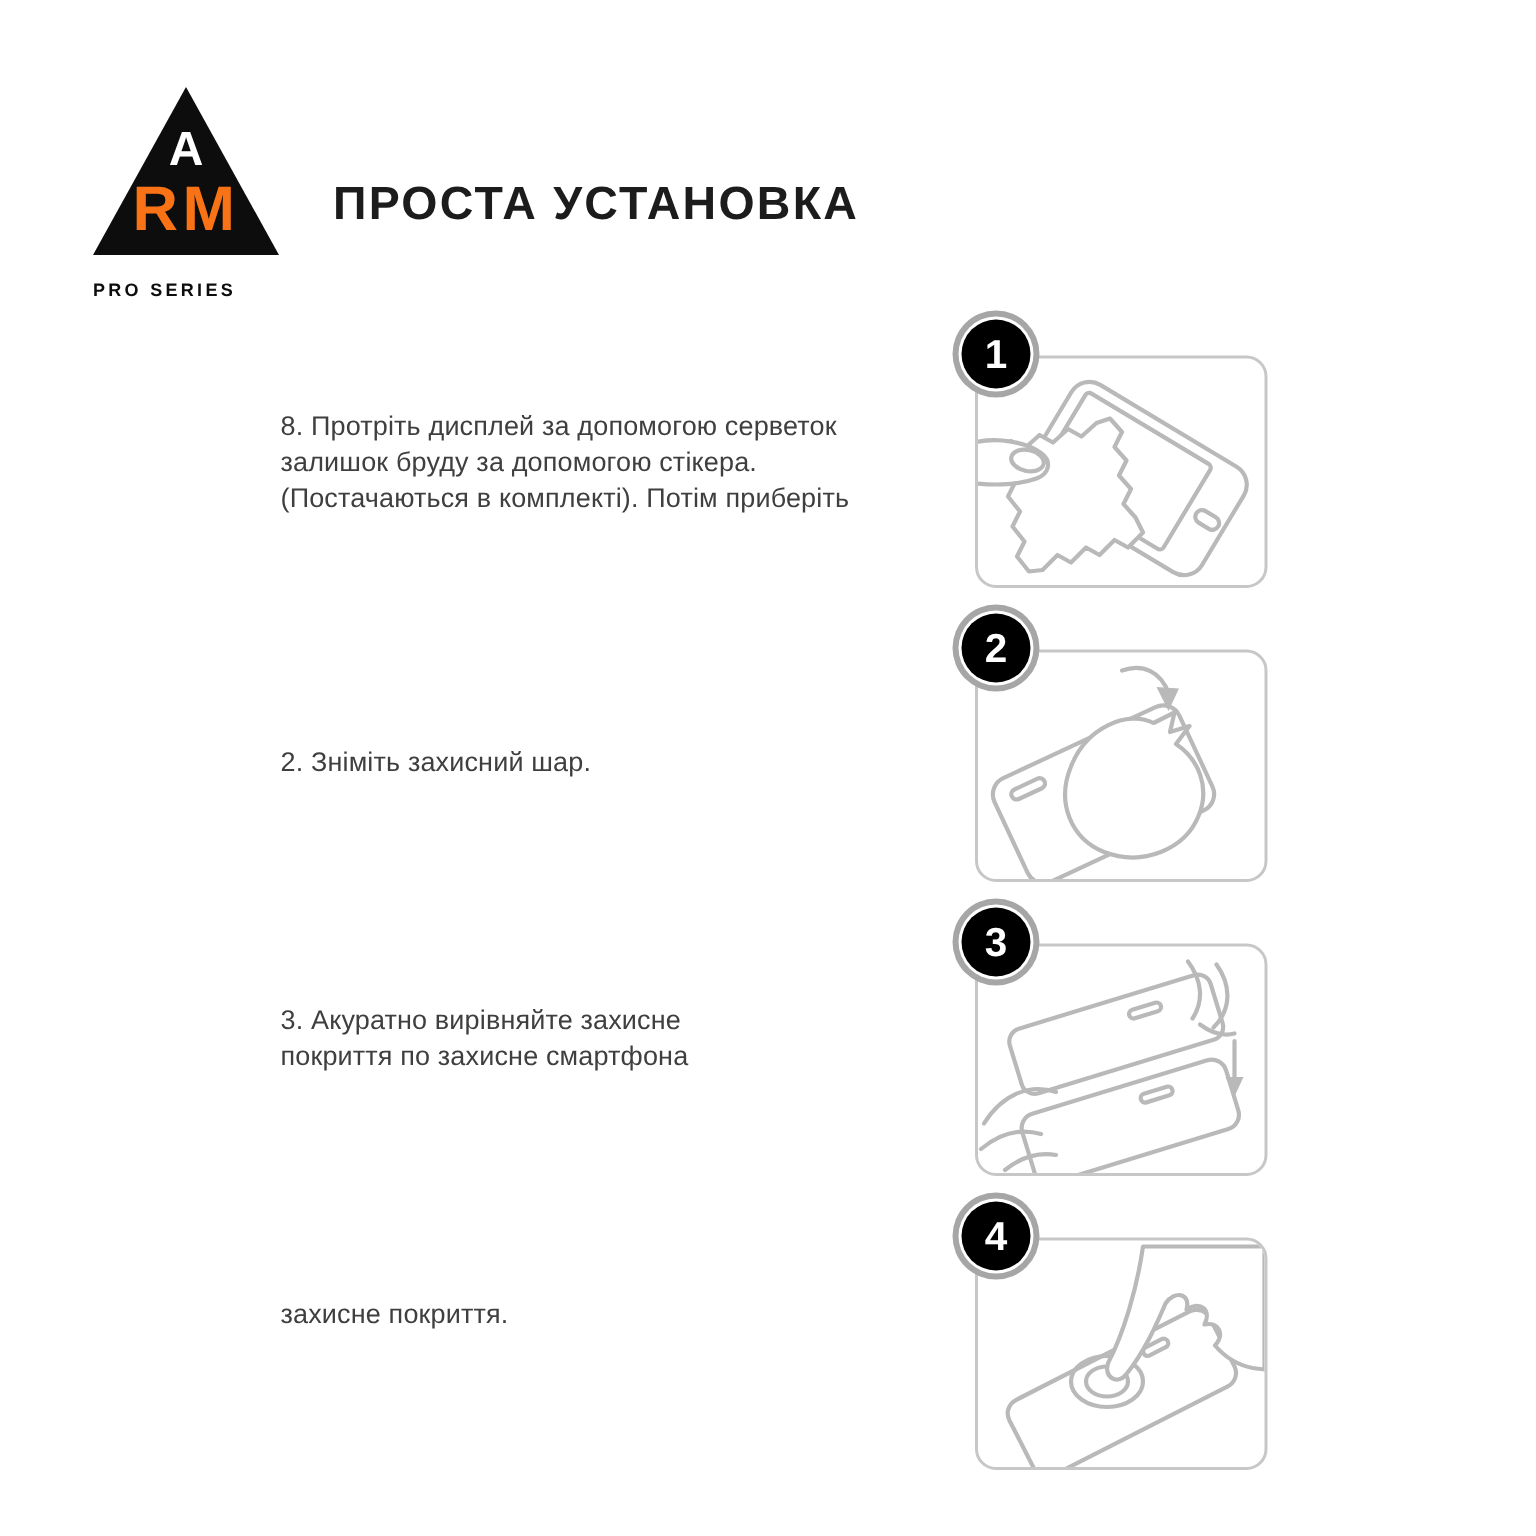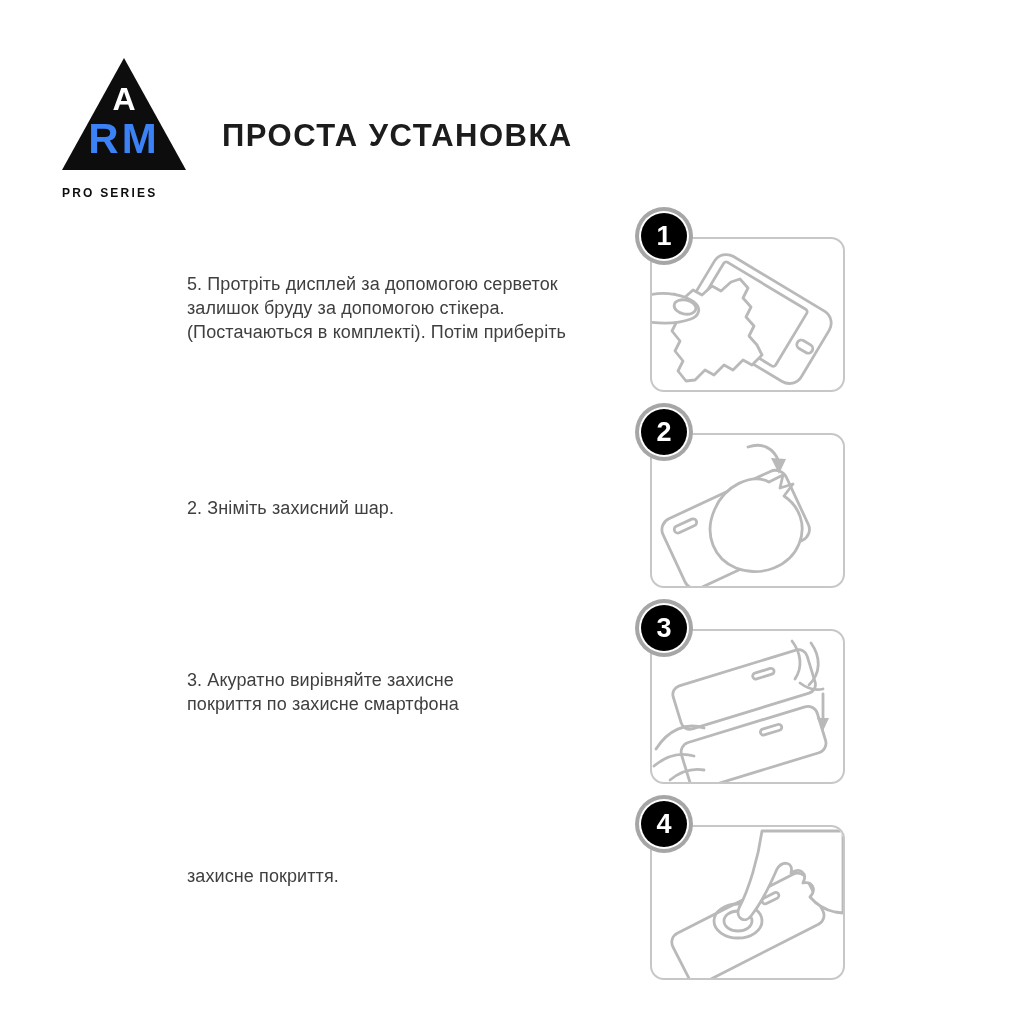--- a/index.html
+++ b/index.html
@@ -11,21 +11,21 @@
     width:1024px;height:1024px;position:relative;overflow:hidden;
     background:var(--bg);font-family:"Liberation Sans","DejaVu Sans",sans-serif;
   }
   
   .logo{position:absolute;left:62px;top:58px;width:124px;}
   .tri{position:relative;width:124px;height:112px;background:#0d0d0d;
        clip-path:polygon(50% 0,0 100%,100% 100%);}
   .tri-a{position:absolute;left:0;right:0;top:25px;text-align:center;
          color:#fff;font-weight:bold;font-size:32px;line-height:1;}
   .tri-rm{position:absolute;left:0;right:0;top:60px;text-align:center;
-          color:#3b82f6;font-weight:bold;font-size:42px;line-height:1;letter-spacing:3px;}
+          color:#f97316;font-weight:bold;font-size:42px;line-height:1;letter-spacing:3px;}
   .series{margin-top:16px;text-align:left;font-weight:bold;font-size:12px;
           letter-spacing:2.2px;color:#0d0d0d;white-space:nowrap;}
   
   .title{position:absolute;left:222px;top:118px;font-size:31px;font-weight:bold;
          letter-spacing:1.5px;color:var(--title);white-space:nowrap;}
   
   .step-text{position:absolute;left:187px;font-size:18px;line-height:24px;
              color:var(--text);white-space:nowrap;letter-spacing:0.1px;}
   #text-1{top:272px} #text-2{top:496px} #text-3{top:668px} #text-4{top:864px}
   
@@ -49,21 +49,21 @@
   <div class="tri">
     <div class="tri-a">A</div>
     <div class="tri-rm">RM</div>
   </div>
   <div class="series">PRO SERIES</div>
 </div>
 
 <div class="title">ПРОСТА УСТАНОВКА</div>
 
 <div class="step-text" id="text-1">
-  <div>5. Протріть дисплей за допомогою серветок</div>
+  <div>8. Протріть дисплей за допомогою серветок</div>
   <div>залишок бруду за допомогою стікера.</div>
   <div>(Постачаються в комплекті). Потім приберіть</div>
 </div>
 <div class="step-text" id="text-2">
   <div>2. Зніміть захисний шар.</div>
 </div>
 <div class="step-text" id="text-3">
   <div>3. Акуратно вирівняйте захисне</div>
   <div>покриття по захисне смартфона</div>
 </div>

